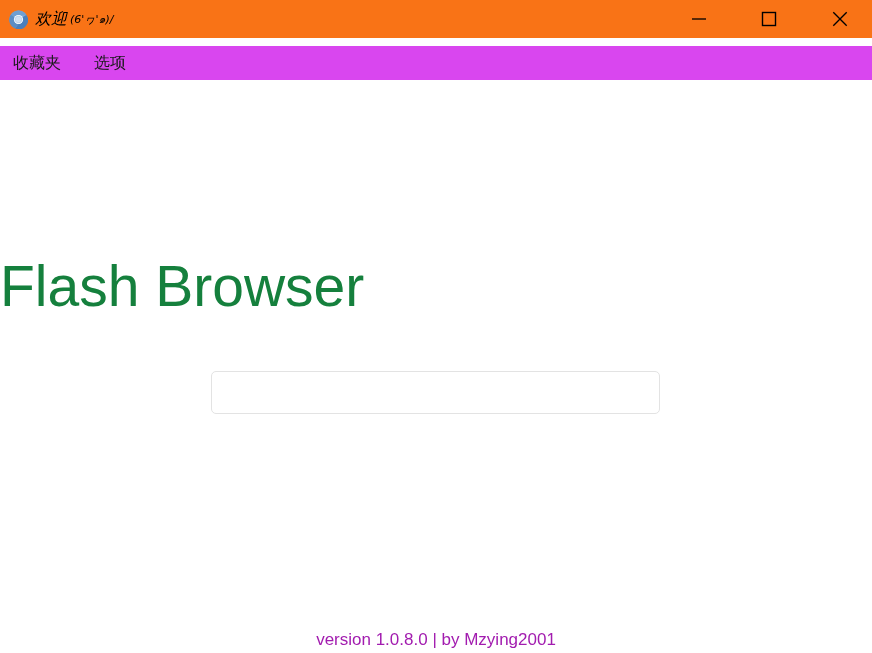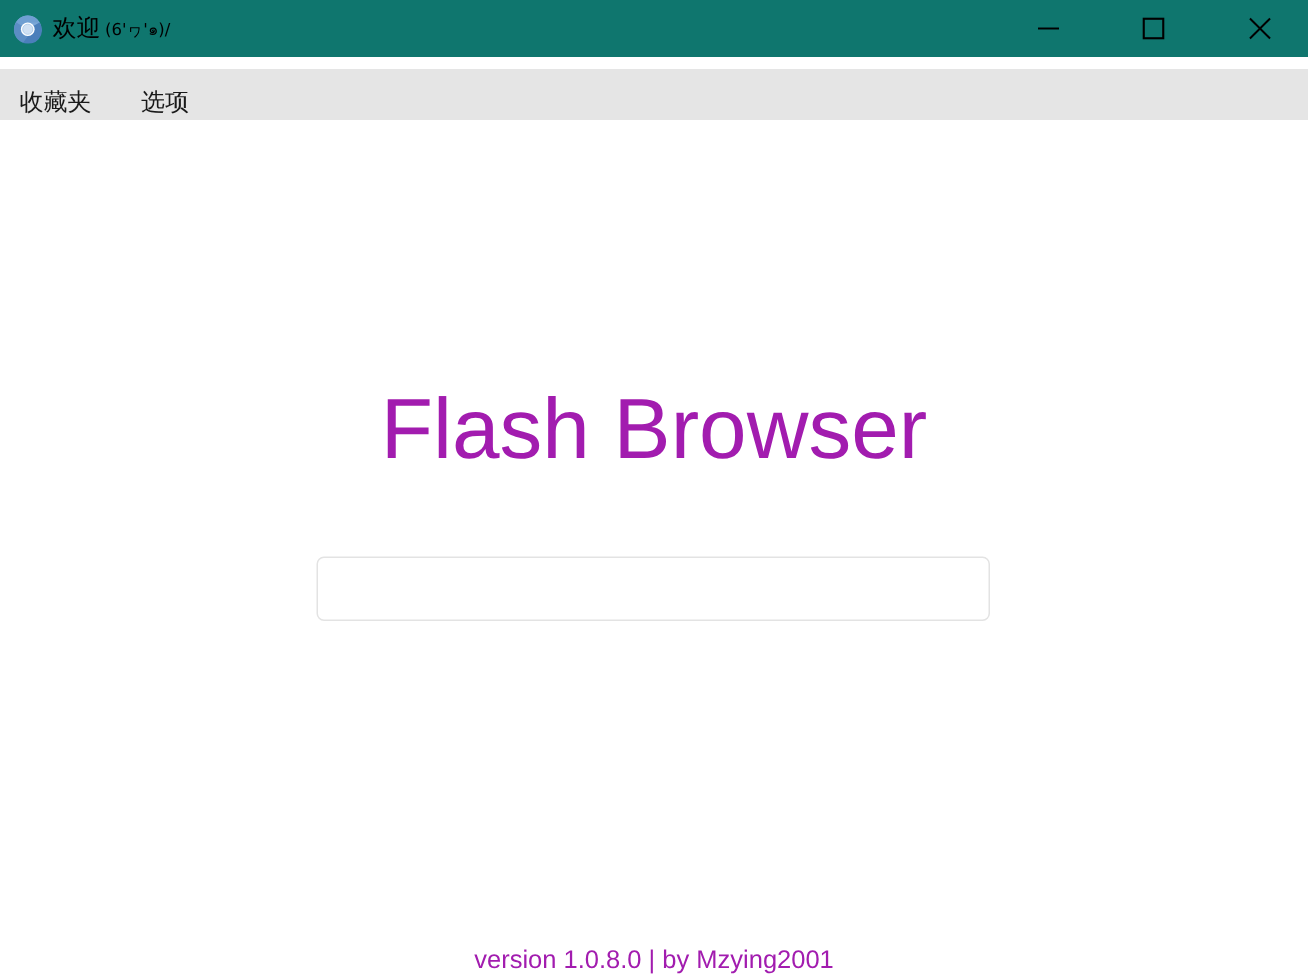--- a/index.html
+++ b/index.html
@@ -15,23 +15,24 @@
     position: relative;
     -webkit-font-smoothing: antialiased;
   }
 
   
   .titlebar {
     position: absolute;
     top: 0; left: 0;
     width: 872px;
     height: 38px;
-    background: #0f766e;
-    display: flex;
-    align-items: center;
+    background: #f97316;
+    display: flex;
+    align-items: center;
+    font-style: italic;
   }
   .title-left {
     display: flex;
     align-items: center;
     padding-left: 9px;
     height: 38px;
     flex: 1 1 auto;
     min-width: 0;
   }
   .app-icon {
@@ -80,22 +81,22 @@
   .win-btn.close { margin-right: 9px; }
 
   
   .menubar {
     position: absolute;
     top: 46px;
     left: 0;
     width: 872px;
     height: 34px;
     display: flex;
-    align-items: flex-end;
-    background: #e5e5e5;
+    align-items: center;
+    background: #d946ef;
   }
   .menu-item {
     font-size: 16px;
     color: #1a1a1a;
     line-height: 1;
     padding: 4px 0;
     cursor: default;
     white-space: nowrap;
     font-family: "DejaVu Sans", "Liberation Sans", sans-serif;
   }
@@ -108,24 +109,23 @@
     top: 80px;
     left: 0;
     width: 872px;
     height: 573px;
   }
   .brand-title {
     position: absolute;
     top: 178px;
     left: 0;
     width: 872px;
-    text-align: center;
     font-size: 57px;
     font-weight: 300;
-    color: #a21caf;
+    color: #15803d;
     letter-spacing: 0px;
     line-height: 1;
     white-space: nowrap;
   }
   .url-input {
     position: absolute;
     top: 291px;
     left: 211px;
     width: 449px;
     height: 43px;

